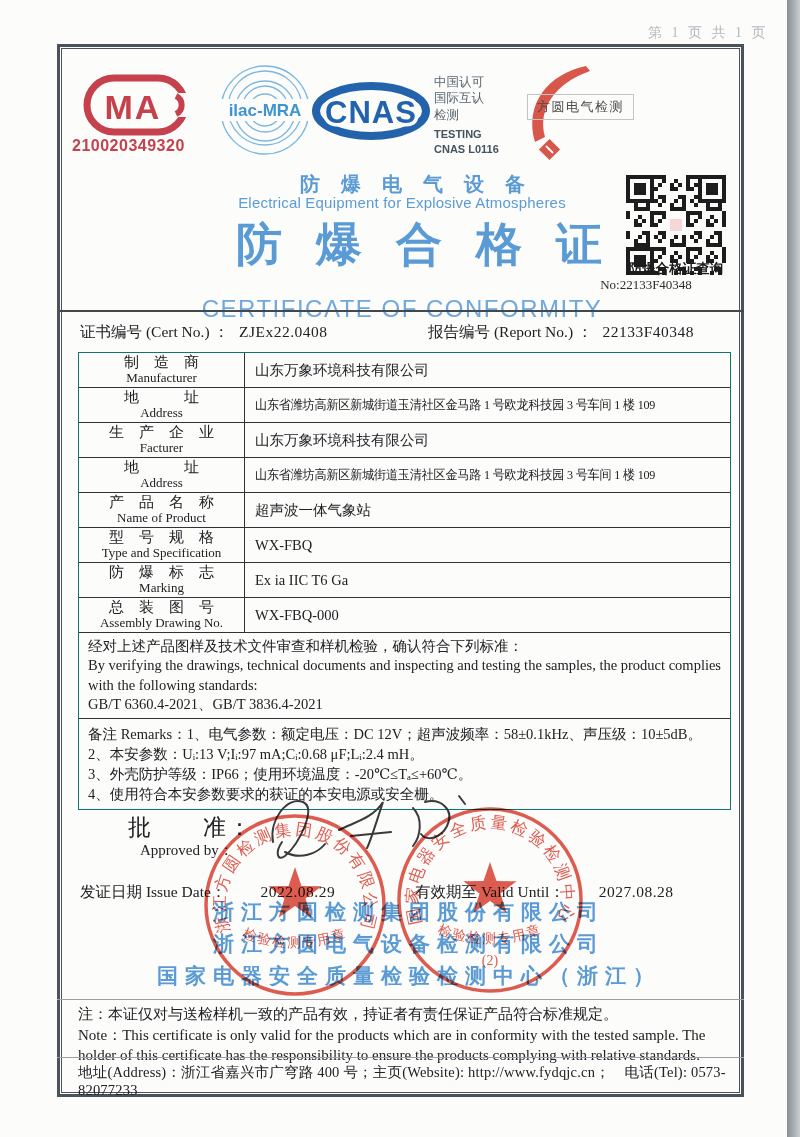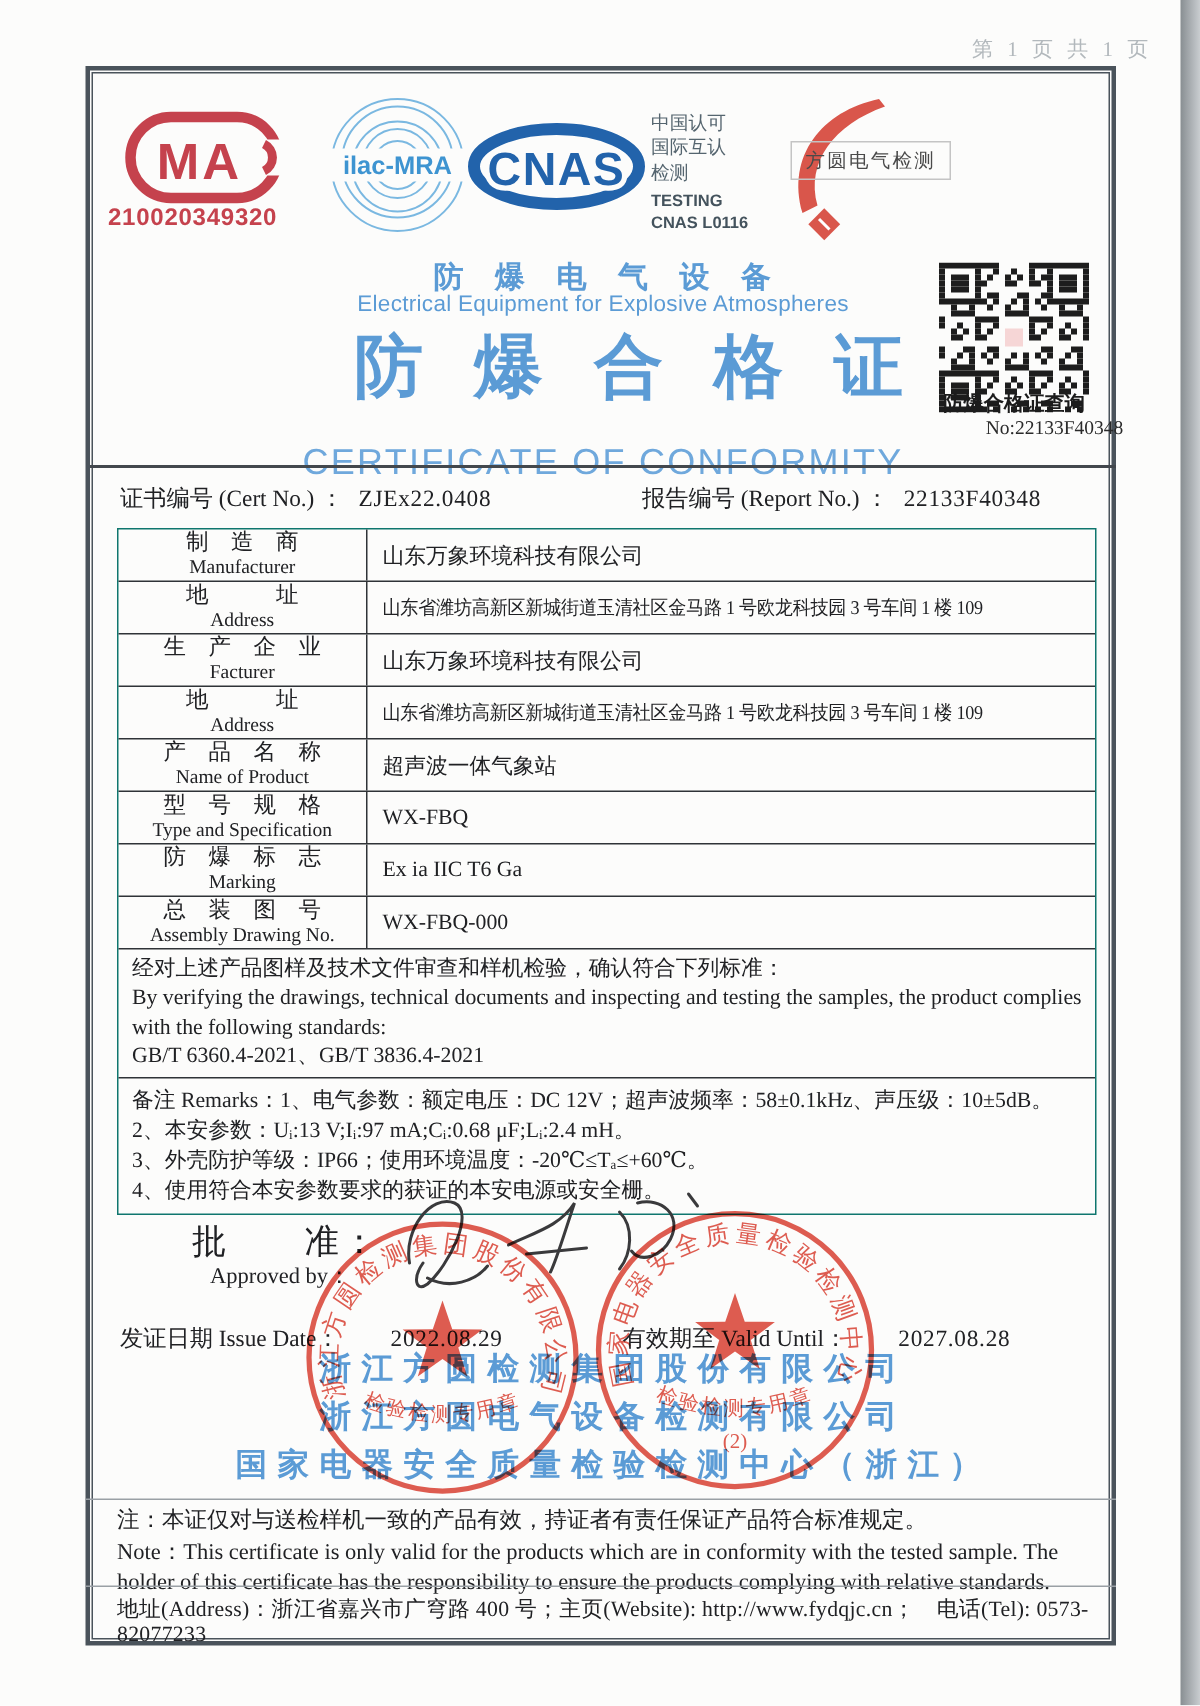--- a/index.html
+++ b/index.html
@@ -19,30 +19,30 @@
   .cnas{position:absolute;left:311px;top:82px;}
   .cnas-cap{position:absolute;left:434px;top:74px;font-family:"Liberation Sans",sans-serif;}
   .cnas-cap .cn{font-size:12.5px;line-height:1.3;color:#55656f;}
   .cnas-cap .en{font-size:11px;font-weight:bold;color:#44535d;line-height:1.35;margin-top:4px;}
   .fy-logo{position:absolute;left:498px;top:60px;}
   .fy-label{position:absolute;left:527px;top:94px;border:1px solid #c4c4c4;padding:3px 9px;
       font-size:13px;color:#4a4a4a;letter-spacing:1.5px;background:transparent;}
 
   
   .hdr{position:absolute;left:60px;width:684px;text-align:center;color:#5b9bd5;}
-  .hdr-cn-small{top:171px;font-size:20px;font-weight:bold;letter-spacing:21px;padding-left:10px;}
+  .hdr-cn-small{top:171px;font-size:20px;font-weight:bold;letter-spacing:21px;padding-left:21px;}
   .hdr-en-small{top:194px;font-size:15px;font-weight:normal;font-family:"Liberation Sans",sans-serif;letter-spacing:.2px;}
   .hdr-cn-big{top:214px;font-size:46px;font-weight:bold;letter-spacing:34px;padding-left:34px;}
   .hdr-en-big{top:276px;font-size:24px;color:#6fa8dc;font-family:"Liberation Sans",sans-serif;letter-spacing:1.5px;margin-top:19px;}
 
   
   .qr{position:absolute;left:626px;top:175px;}
   .qr-caption{position:absolute;left:611px;top:260px;width:130px;text-align:center;
       font-size:13.5px;font-weight:bold;font-family:"Liberation Sans",sans-serif;color:#1c1c1c;}
-  .qr-number{position:absolute;left:638px;top:277px;width:130px;text-align:center;font-size:13px;color:#2a2a2a;}
+  .qr-number{position:absolute;left:581px;top:277px;width:130px;text-align:center;font-size:13px;color:#2a2a2a;}
 
   .cert-rule{position:absolute;left:60px;top:310px;width:684px;height:2px;background:#43484d;}
   .cert-row{position:absolute;left:80px;top:322px;width:652px;font-size:15.5px;}
   .cert-row .right{position:absolute;left:348px;top:0;}
   .cert-row .val{margin-left:10px;letter-spacing:.5px;}
 
   
   .tablewrap{position:absolute;left:78px;top:352px;width:653px;border:1px solid #0f766e;box-sizing:border-box;}
   .trow{display:flex;border-bottom:1px solid #2f3337;height:35px;box-sizing:border-box;}
   .tlabel{width:166px;border-right:1px solid #2f3337;display:flex;flex-direction:column;

